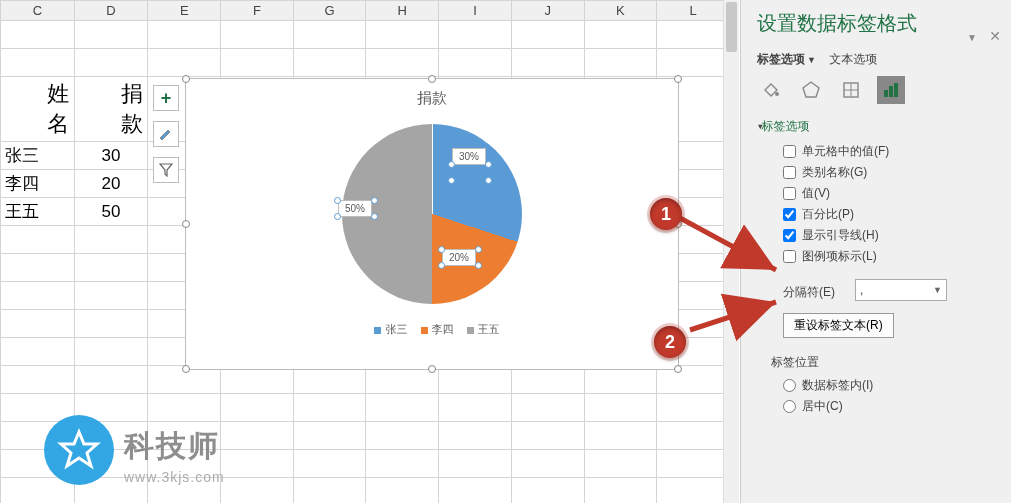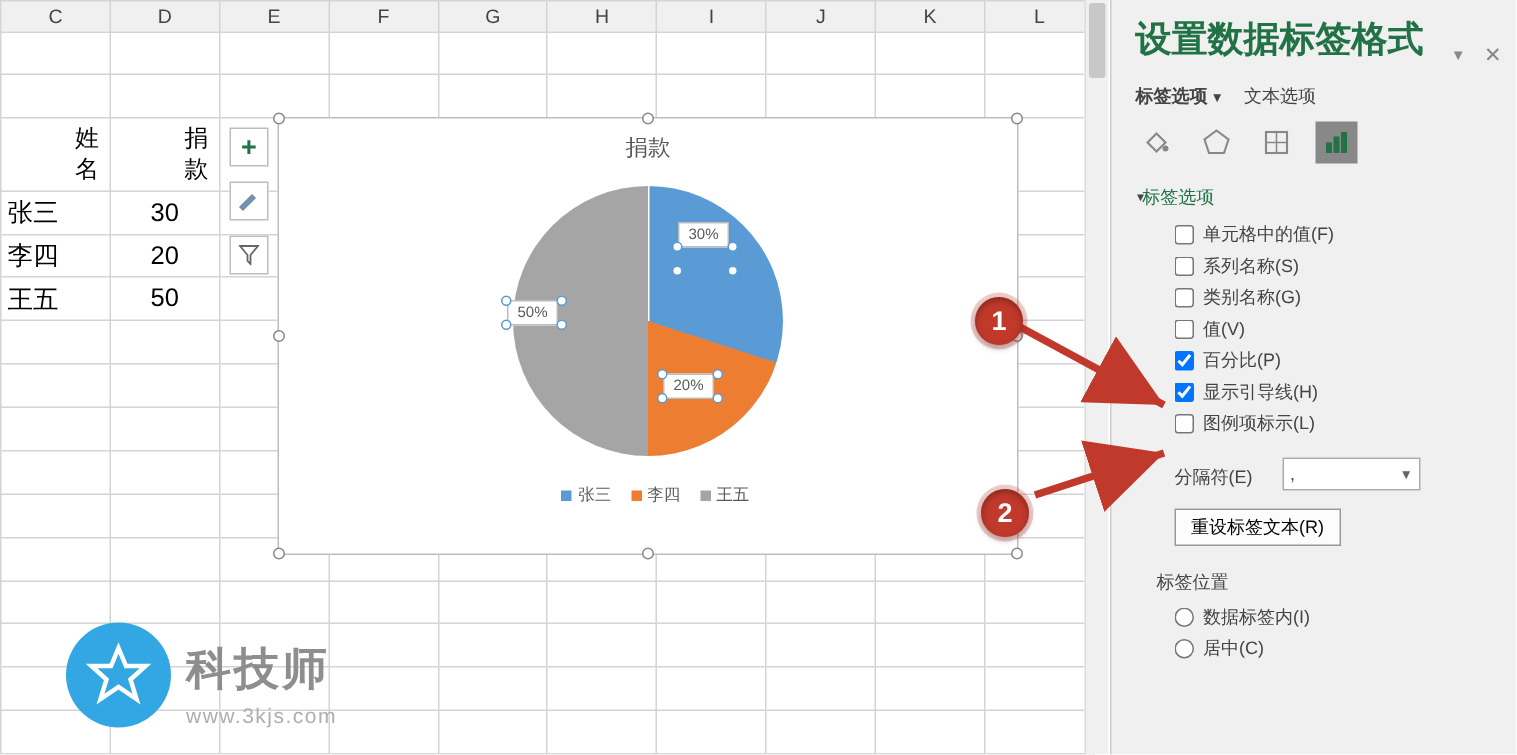--- a/index.html
+++ b/index.html
@@ -4,21 +4,21 @@
 <style>
 * { margin: 0; padding: 0; box-sizing: border-box; }
 body { font-family: "Microsoft YaHei", Arial, sans-serif; font-size: 13px; background: #fff; width: 1011px; height: 503px; overflow: hidden; position: relative; }
 
 
 .sheet { position: absolute; left: 0; top: 0; width: 730px; height: 503px; border-collapse: collapse; }
 .sheet th, .sheet td { border: 1px solid #d4d4d4; font-weight: normal; }
 .sheet th { background: #f0f0f0; text-align: center; height: 20px; width: 72px; color: #444; font-size: 13px; }
 .sheet td { height: 28px; text-align: center; font-size: 17px; padding: 2px 4px; }
 .sheet td.name { text-align: left; padding-left: 4px;}
-.sheet td.hdr { font-size: 16px; padding-left: 46px; }
+.sheet td.hdr { font-size: 22px; padding-left: 46px; }
 
 
 .chart-wrap { position: absolute; left: 185px; top: 78px; width: 494px; height: 292px; background: #fff; border: 1px solid #bdbdbd; }
 .chart-title { text-align: center; font-size: 15px; color: #595959; margin-top: 10px; }
 .pie-holder { position: relative; width: 180px; height: 180px; margin: 16px auto 0; }
 .pie { width: 180px; height: 180px; border-radius: 50%; background: conic-gradient(#5b9bd5 0deg 108deg, #ed7d31 108deg 180deg, #a5a5a5 180deg 360deg); position: relative; }
 .pie::before { content:''; position:absolute; left:50%; top:0; width:1px; height:50%; background:#fff; }
 .pie-label { position: absolute; background: #fff; border: 1px solid #bdbdbd; font-size: 10px; padding: 2px 6px; color: #595959; }
 .lbl-a { left: 110px; top: 24px; }
 .lbl-b { left: 100px; top: 125px; }
@@ -30,21 +30,21 @@
 
 .chart-tools { position: absolute; left: 153px; top: 85px; width: 28px; }
 .chart-tool { width: 26px; height: 26px; border: 1px solid #bdbdbd; background: #fff; margin-bottom: 10px; display: flex; align-items: center; justify-content: center; font-size: 14px; color: #666; }
 .chart-tool.plus { color: #217346; font-size: 18px; font-weight: bold; }
 
 
 .handle { position: absolute; width: 8px; height: 8px; background: #fff; border: 1.5px solid #888; border-radius: 50%; }
 
 
 .panel { position: absolute; right: 0; top: 0; width: 271px; height: 503px; background: #f0f0f0; border-left: 1px solid #ccc; padding: 10px 12px 0 16px; }
-.panel-title { color: #217346; font-size: 24px; font-weight: bold; margin-bottom: 14px; }
+.panel-title { color: #217346; font-size: 20px; font-weight: normal; margin-bottom: 14px; }
 .panel-close { position: absolute; top: 28px; right: 10px; color: #888; font-size: 14px; cursor: pointer; }
 .panel-dd { position: absolute; top: 32px; right: 34px; color: #888; font-size: 10px; }
 .tabrow { font-size: 12px; color: #444; margin-bottom: 8px; }
 .tabrow .tabactive { font-weight: bold; }
 .tabrow .arrow { font-size: 9px; margin-left: 2px; }
 .iconrow { display: flex; gap: 12px; margin: 8px 0 14px; align-items: center; }
 .iconbtn { width: 28px; height: 28px; display: flex; align-items: center; justify-content: center; color: #666; position: relative; }
 .iconbtn.active { background: #888; }
 .section-head { color: #217346; font-size: 12px; margin: 6px 0 8px; }
 .section-head::before { content: '▸ '; font-size: 9px; color: #444; display:inline-block; transform: rotate(90deg) translateY(-2px);}
@@ -374,24 +374,20 @@
   </div>
 
   <div class="section-head">标签选项</div>
 
   <label class="chk">
       <input type="checkbox" style="">
       <span>单元格中的值(F)</span>
     </label>
   <label class="chk">
       <input type="checkbox" style="">
-      <span>系列名称(S)</span>
-    </label>
-  <label class="chk">
-      <input type="checkbox" style="">
       <span>类别名称(G)</span>
     </label>
   <label class="chk">
       <input type="checkbox" style="">
       <span>值(V)</span>
     </label>
   <label class="chk">
       <input type="checkbox" checked="" style="">
       <span>百分比(P)</span>
     </label>

